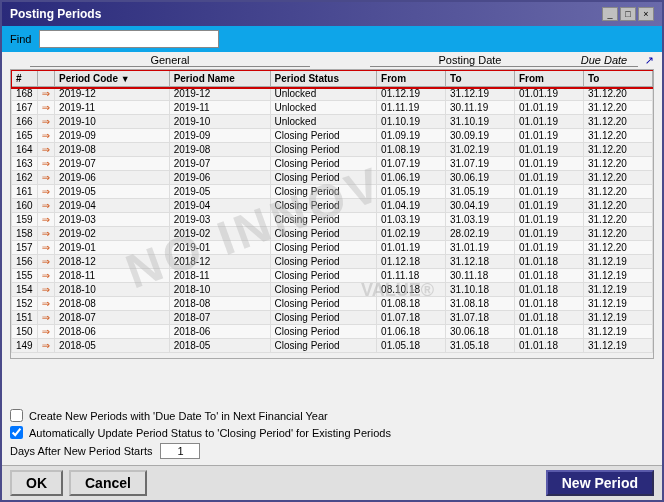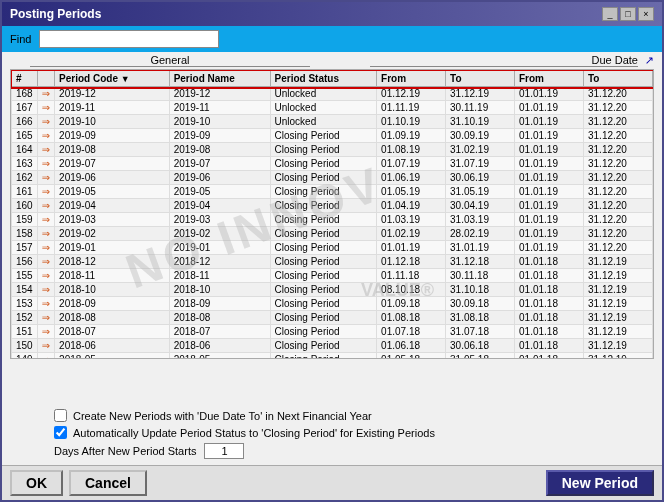--- a/index.html
+++ b/index.html
@@ -79,22 +79,23 @@
       text-align: center;
       border-bottom: 1px solid #888;
     }
     .section-posting-date {
       width: 200px;
       text-align: center;
       border-bottom: 1px solid #888;
     }
     .section-due-date {
       flex: 1;
-      text-align: right;
+      text-align: center;
       border-bottom: 1px solid #888;
+      font-style: italic;
     }
     .section-arrow {
       width: 16px;
       color: #00a;
       cursor: pointer;
       font-size: 11px;
       text-align: right;
     }
     .table-wrapper {
       flex: 1;
@@ -136,21 +137,20 @@
     .arrow-icon {
       color: #cc4400;
       font-size: 10px;
     }
     .sort-icon {
       font-size: 9px;
     }
     .checkbox-area {
       padding: 6px 20px 2px 8px;
       flex-shrink: 0;
-      margin-left: 44px;
     }
     .checkbox-row {
       display: flex;
       align-items: center;
       gap: 6px;
       margin-bottom: 4px;
       font-size: 11px;
     }
     .days-row {
       display: flex;
@@ -230,20 +230,21 @@
 
   <div class="find-bar">
     <span class="find-label">Find</span>
     <input class="find-input" type="text" style="">
   </div>
 
   <div class="section-headers">
     <div style="width:20px;"></div>
     <div class="section-general">General</div>
     <div style="width:60px;"></div>
+    <div class="section-posting-date">Posting Date</div>
     <div class="section-due-date">Due Date</div>
     <div class="section-arrow">↗</div>
   </div>
 
   <div class="table-wrapper">
     <div class="table-scroll">
       <table class="data-table">
         <thead>
           <tr>
             <th style="width:14px;">#</th>
@@ -420,31 +421,20 @@
       <td><span class="arrow-icon">⇒</span></td>
       <td>2018-10</td>
       <td>2018-10</td>
       <td>Closing Period</td>
       <td>08.10.18</td>
       <td>31.10.18</td>
       <td>01.01.18</td>
       <td>31.12.19</td>
     </tr>
             <tr>
-      <td>153</td>
-      <td><span class="arrow-icon">⇒</span></td>
-      <td>2018-09</td>
-      <td>2018-09</td>
-      <td>Closing Period</td>
-      <td>01.09.18</td>
-      <td>30.09.18</td>
-      <td>01.01.18</td>
-      <td>31.12.19</td>
-    </tr>
-            <tr>
       <td>152</td>
       <td><span class="arrow-icon">⇒</span></td>
       <td>2018-08</td>
       <td>2018-08</td>
       <td>Closing Period</td>
       <td>01.08.18</td>
       <td>31.08.18</td>
       <td>01.01.18</td>
       <td>31.12.19</td>
     </tr>

